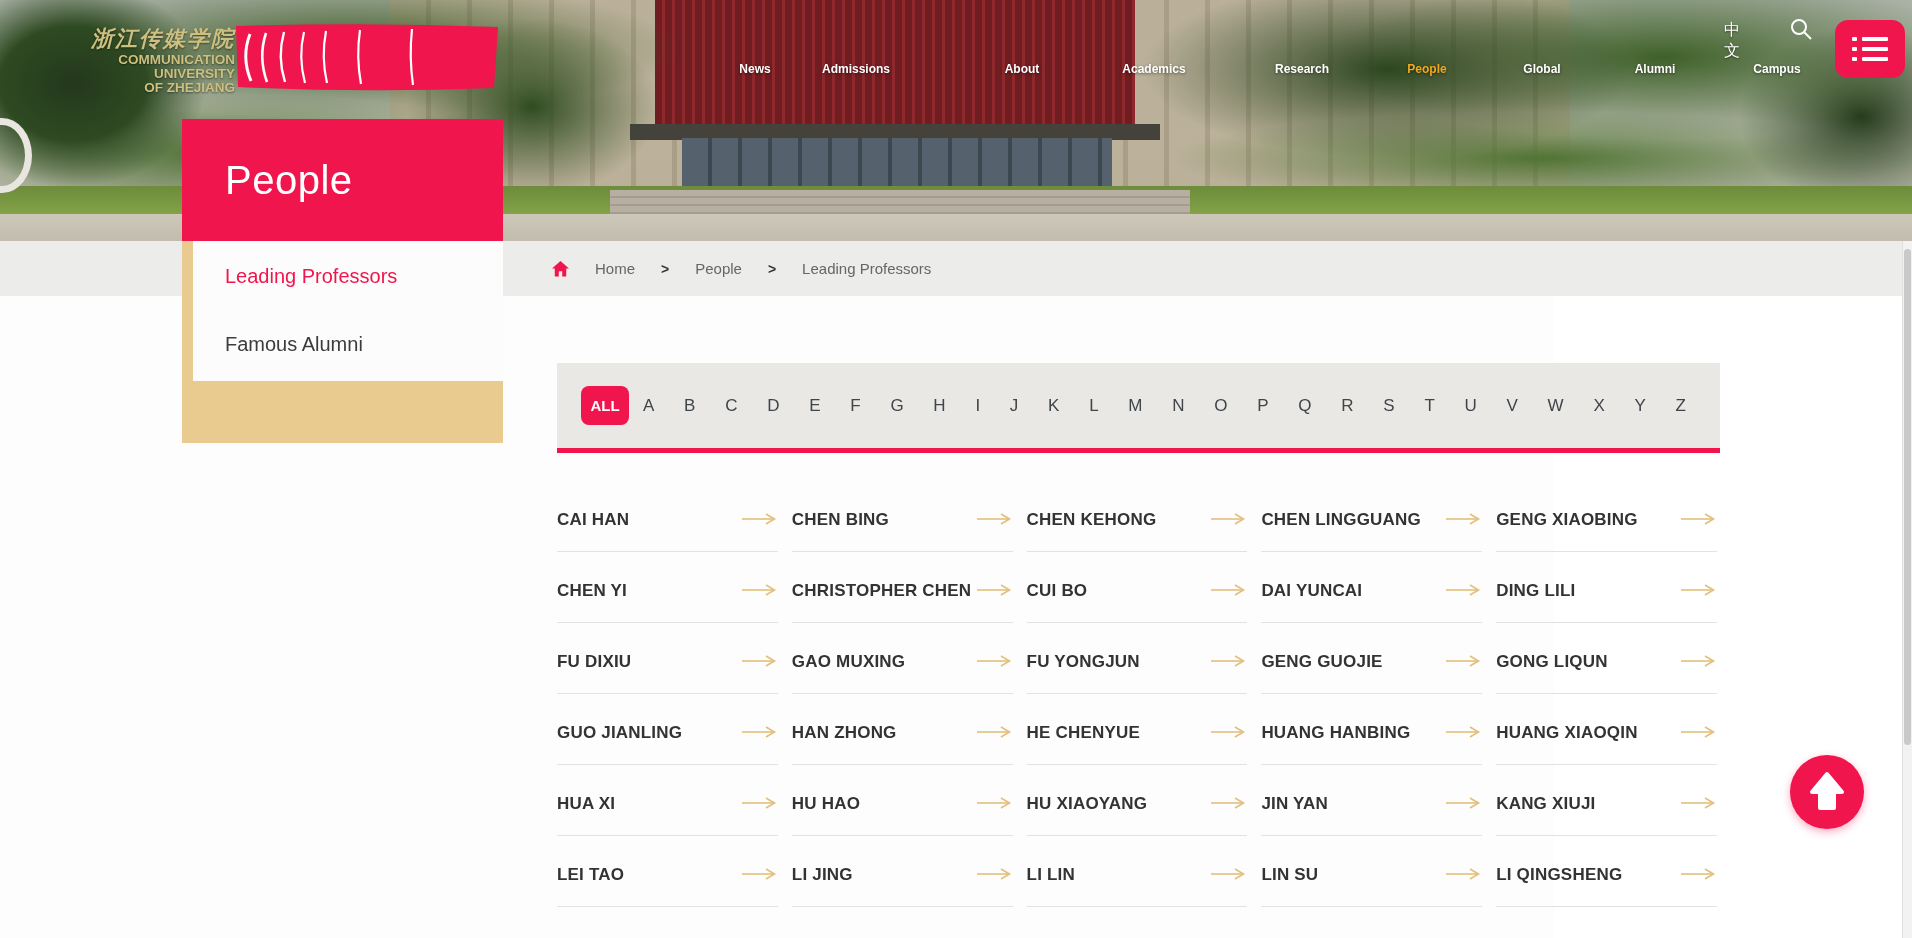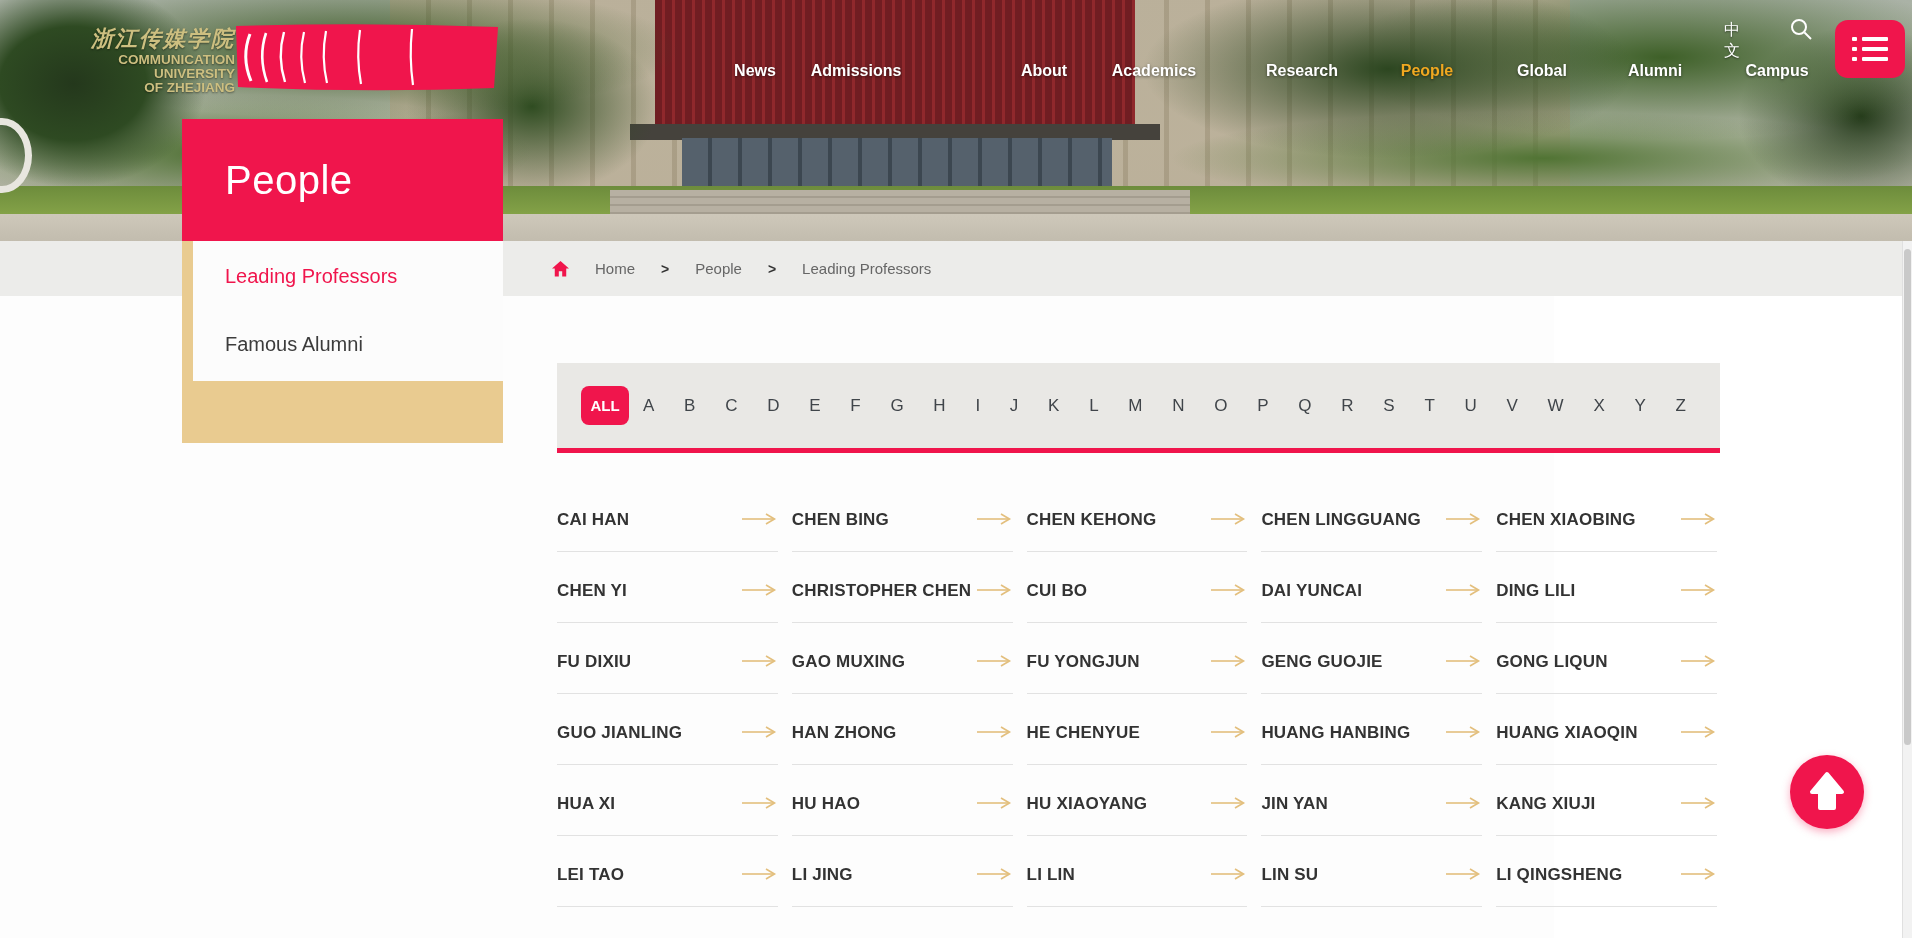--- a/index.html
+++ b/index.html
@@ -43,21 +43,21 @@
   .logo-cn { position:absolute; left:90px; top:24px; width:145px; text-align:right;
           font-family:"DejaVu Serif", serif; font-style:italic; font-weight:bold;
           font-size:22px; letter-spacing:2px; color:#cdbf80; text-shadow:0 1px 2px rgba(0,0,0,.45); }
   .logo-en { position:absolute; left:0; top:53px; width:235px; text-align:right;
           font-size:13.5px; font-weight:bold; line-height:14px; color:#cdbf80;
           text-shadow:0 1px 2px rgba(0,0,0,.45); }
   .flag { position:absolute; left:236px; top:24px; }
 
   .nav { position:absolute; left:0; top:0; width:1912px; height:100px; }
   .nav-item { position:absolute; top:62px; transform:translateX(-50%);
-          font-size:16px; font-weight:bold; color:#fff; cursor:pointer; white-space:nowrap;
+          font-size:12px; font-weight:bold; color:#fff; cursor:pointer; white-space:nowrap;
           text-shadow:0 1px 3px rgba(0,0,0,.5); }
   .nav-item.active { color:#f0a820; }
   .lang { position:absolute; left:1732px; top:20px; transform:translateX(-50%);
           font-size:16px; color:#fff; cursor:pointer; text-shadow:0 1px 2px rgba(0,0,0,.5); }
   .search-btn { position:absolute; left:1789px; top:17px; width:24px; height:24px; cursor:pointer; }
   .menu-btn { position:absolute; left:1835px; top:20px; width:70px; height:58px;
           background:#f0154c; border-radius:13px; cursor:pointer;
           display:flex; align-items:center; justify-content:center; }
   .menu-icon { display:flex; flex-direction:column; gap:6px; }
   .menu-icon .row { display:flex; align-items:center; gap:5px; }
@@ -142,21 +142,21 @@
     <path d="M48 8 q-7 25 1 50" stroke="#fff" stroke-width="2.4" fill="none"></path>
     <path d="M68 8 q-6 25 1 51" stroke="#fff" stroke-width="2.2" fill="none"></path>
     <path d="M90 7 q-5 26 1 52" stroke="#fff" stroke-width="2.2" fill="none"></path>
     <path d="M124 6 q-4 27 1 54" stroke="#fff" stroke-width="2.2" fill="none"></path>
     <path d="M176 5 q-3 28 1 56" stroke="#fff" stroke-width="2.2" fill="none"></path>
   </svg>
 
   <div class="nav" id="nav">
       <div class="nav-item" style="left: 755px;">News</div>
       <div class="nav-item" style="left: 856px;">Admissions</div>
-      <div class="nav-item" style="left: 1022px; padding-left: 44px;">About</div>
+      <div class="nav-item" style="left: 1022px;">About</div>
       <div class="nav-item" style="left: 1154px;">Academics</div>
       <div class="nav-item" style="left: 1302px;">Research</div>
       <div class="nav-item active" style="left: 1427px;">People</div>
       <div class="nav-item" style="left: 1542px;">Global</div>
       <div class="nav-item" style="left: 1655px;">Alumni</div>
       <div class="nav-item" style="left: 1777px;">Campus</div>
     </div>
   <div class="lang">中文</div>
   <svg class="search-btn" viewBox="0 0 24 24">
     <circle cx="10" cy="10" r="7" stroke="#fff" stroke-width="2" fill="none"></circle>
@@ -258,21 +258,21 @@
         </svg>
       </div>
       <div class="cell">
         <span class="prof-name">CHEN LINGGUANG</span>
         <svg class="arrow" width="34" height="12" viewBox="0 0 34 12">
           <line x1="0" y1="6" x2="31" y2="6" stroke="#e3bf7d" stroke-width="1.6"></line>
           <path d="M24 1 Q29 4 32.5 6 Q29 8 24 11" stroke="#e3bf7d" stroke-width="1.6" fill="none"></path>
         </svg>
       </div>
       <div class="cell">
-        <span class="prof-name">CHEN XIAOBING</span>
+        <span class="prof-name">GENG XIAOBING</span>
         <svg class="arrow" width="34" height="12" viewBox="0 0 34 12">
           <line x1="0" y1="6" x2="31" y2="6" stroke="#e3bf7d" stroke-width="1.6"></line>
           <path d="M24 1 Q29 4 32.5 6 Q29 8 24 11" stroke="#e3bf7d" stroke-width="1.6" fill="none"></path>
         </svg>
       </div>
       <div class="cell">
         <span class="prof-name">CHEN YI</span>
         <svg class="arrow" width="34" height="12" viewBox="0 0 34 12">
           <line x1="0" y1="6" x2="31" y2="6" stroke="#e3bf7d" stroke-width="1.6"></line>
           <path d="M24 1 Q29 4 32.5 6 Q29 8 24 11" stroke="#e3bf7d" stroke-width="1.6" fill="none"></path>

